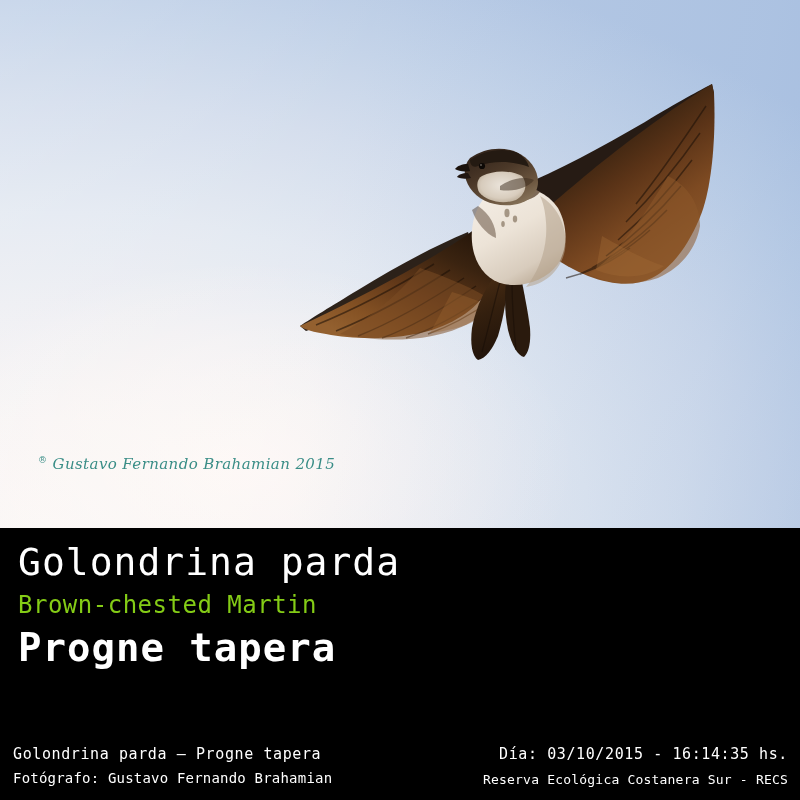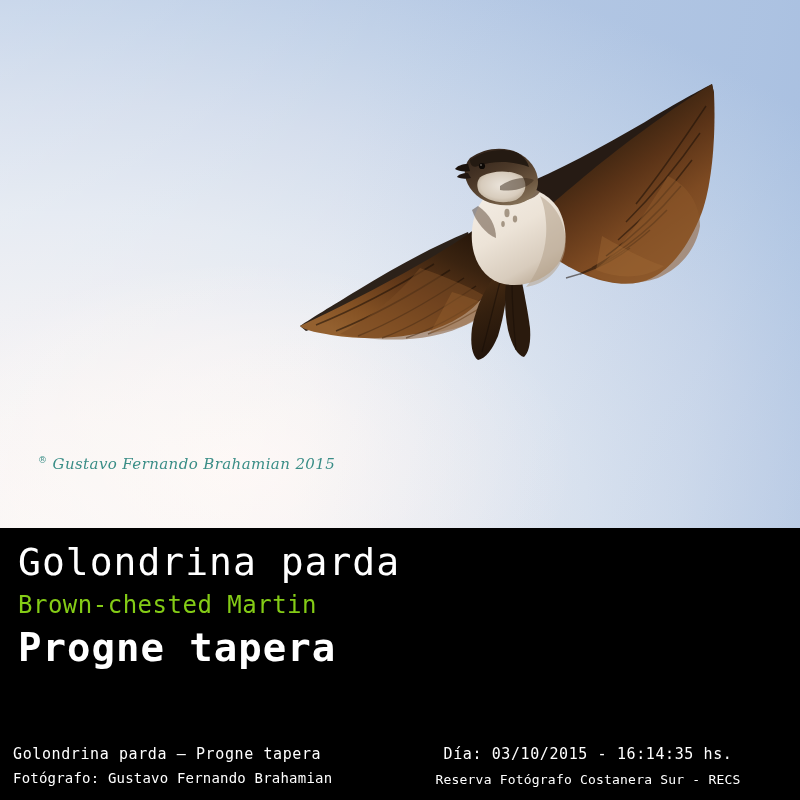--- a/index.html
+++ b/index.html
@@ -139,21 +139,21 @@
     position: absolute;
     left: 13px;
     top: 14px;
     width: 480px;
   }
   #footer-right {
     position: absolute;
     right: 12px;
     top: 14px;
     width: 400px;
-    text-align: center;
+    text-align: right;
   }
   .f-line-a {
     color: #ffffff;
     font-size: 15px;
     line-height: 21px;
     letter-spacing: 0.6px;
     white-space: nowrap;
   }
   .f-line-b {
     color: #ffffff;
@@ -396,17 +396,17 @@
 
   </div>
 
   <div id="footer">
     <div id="footer-left">
       <div class="f-line-a">Golondrina parda — Progne tapera</div>
       <div class="f-line-b">Fotógrafo: Gustavo Fernando Brahamian</div>
     </div>
     <div id="footer-right">
       <div class="f-date">Día: 03/10/2015 - 16:14:35 hs.</div>
-      <div class="f-place">Reserva Fotógrafo Costanera Sur - RECS</div>
+      <div class="f-place">Reserva Ecológica Costanera Sur - RECS</div>
     </div>
   </div>
 
 </div>
 
 </body></html>

